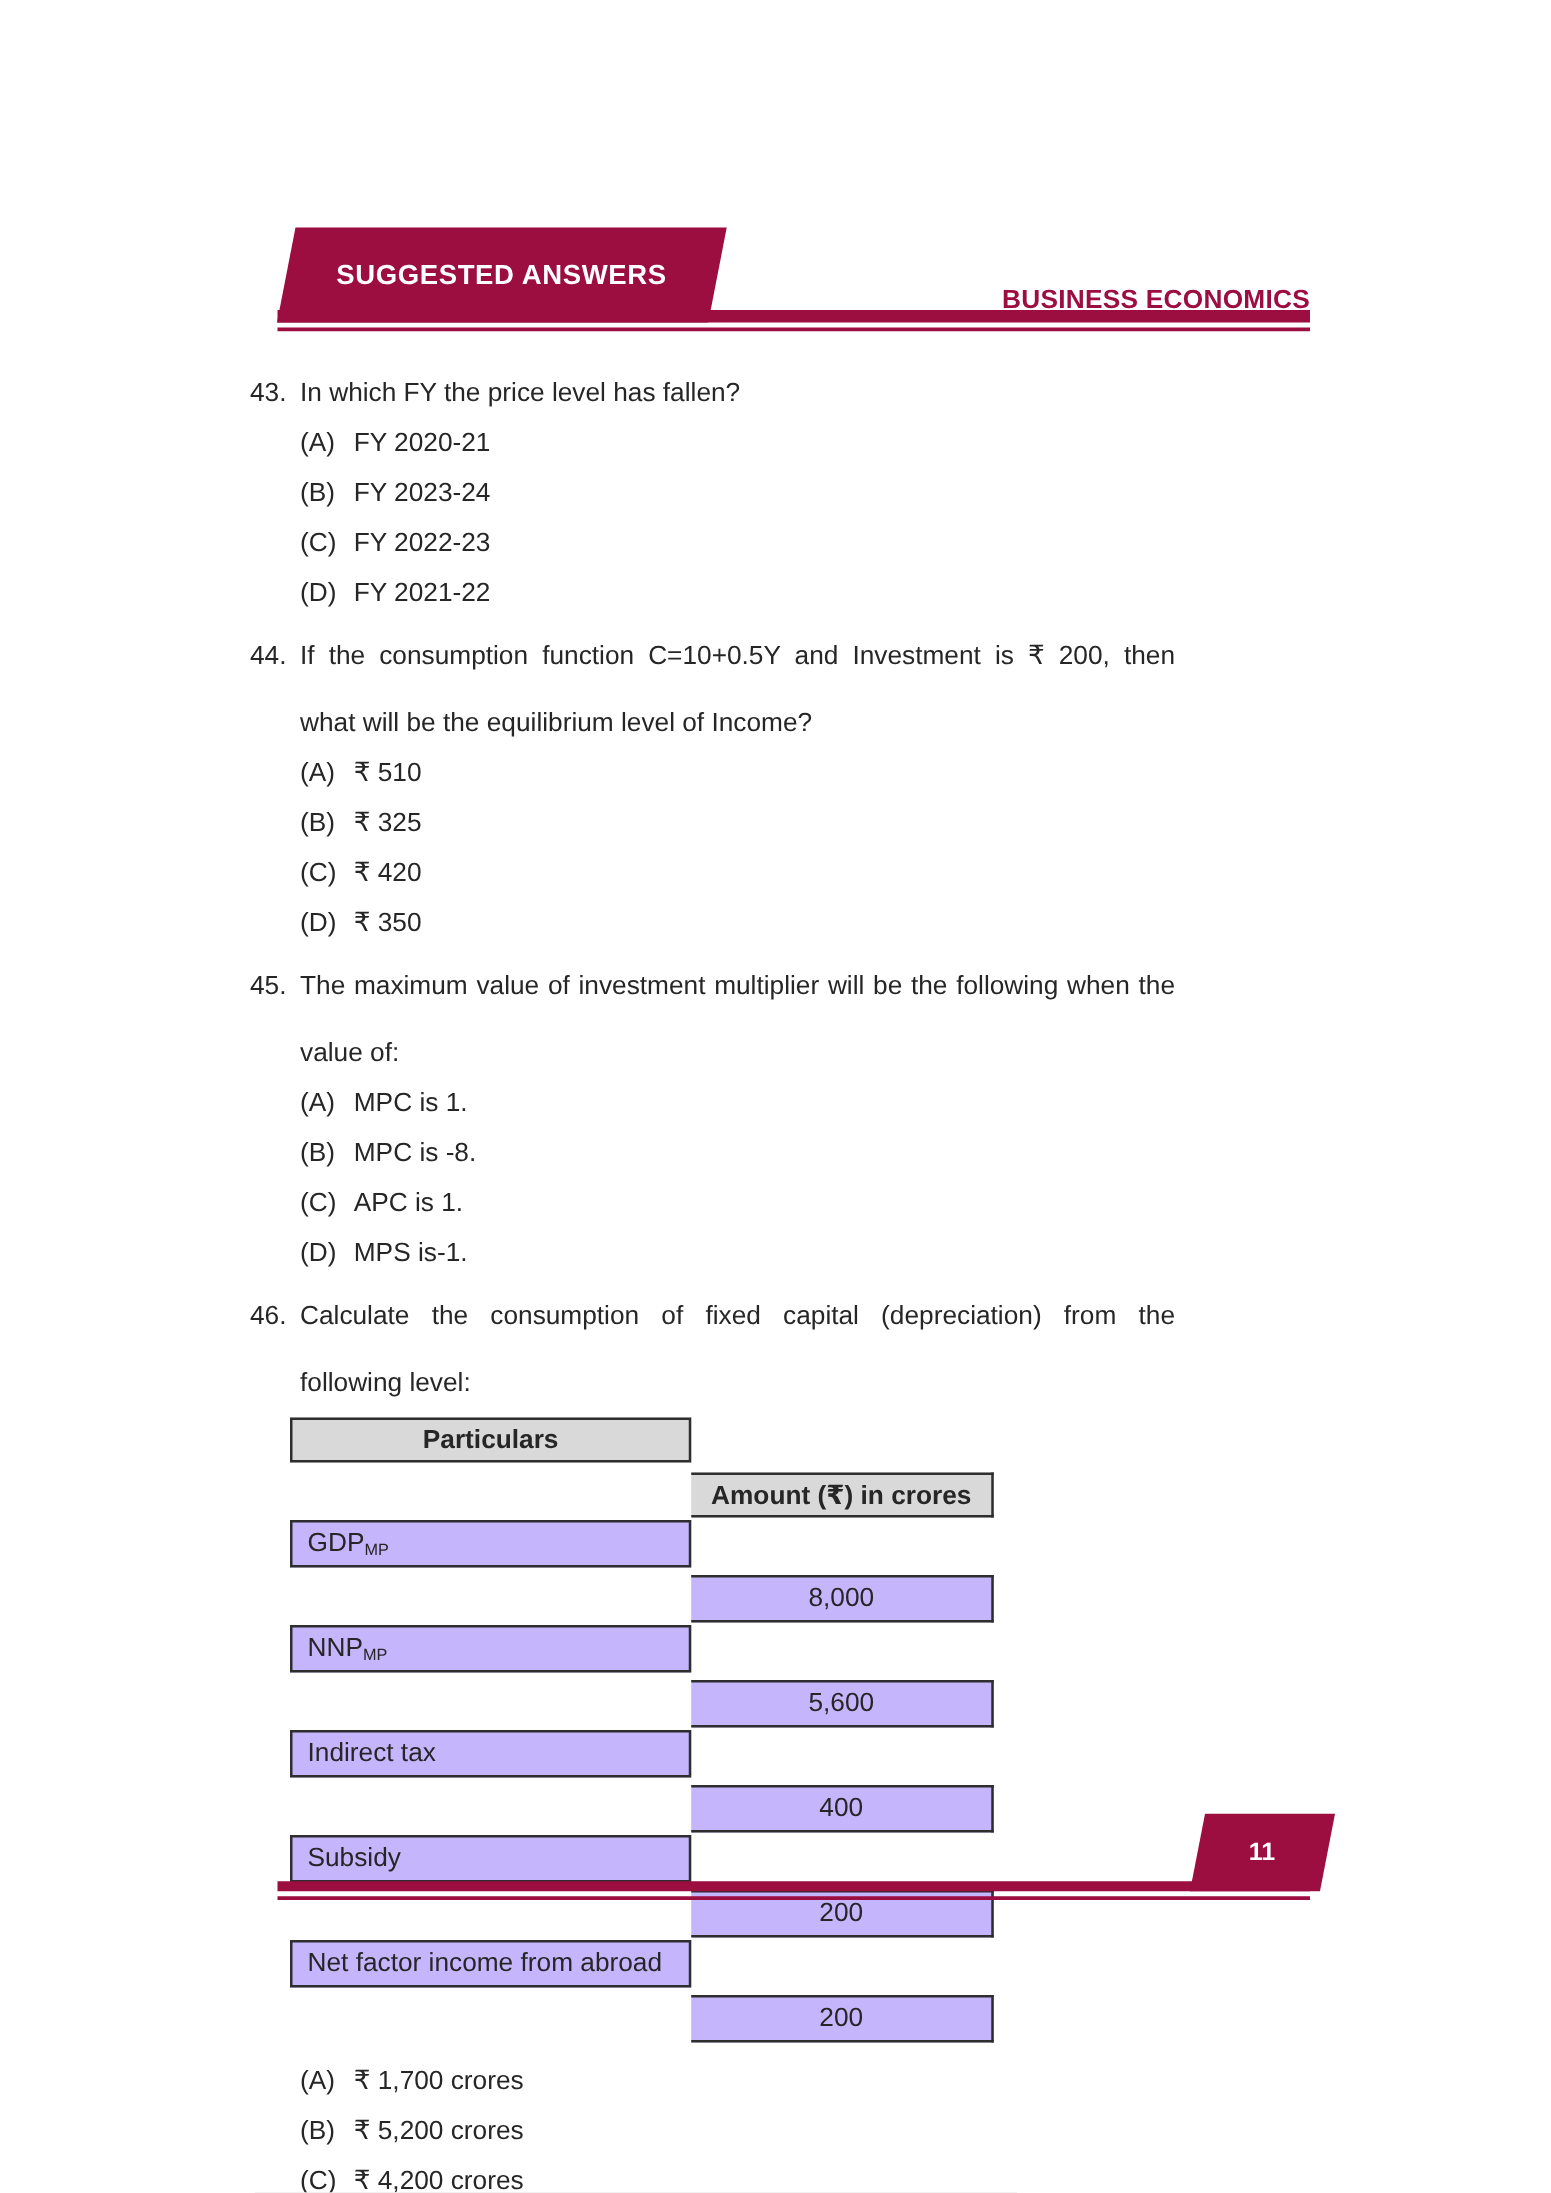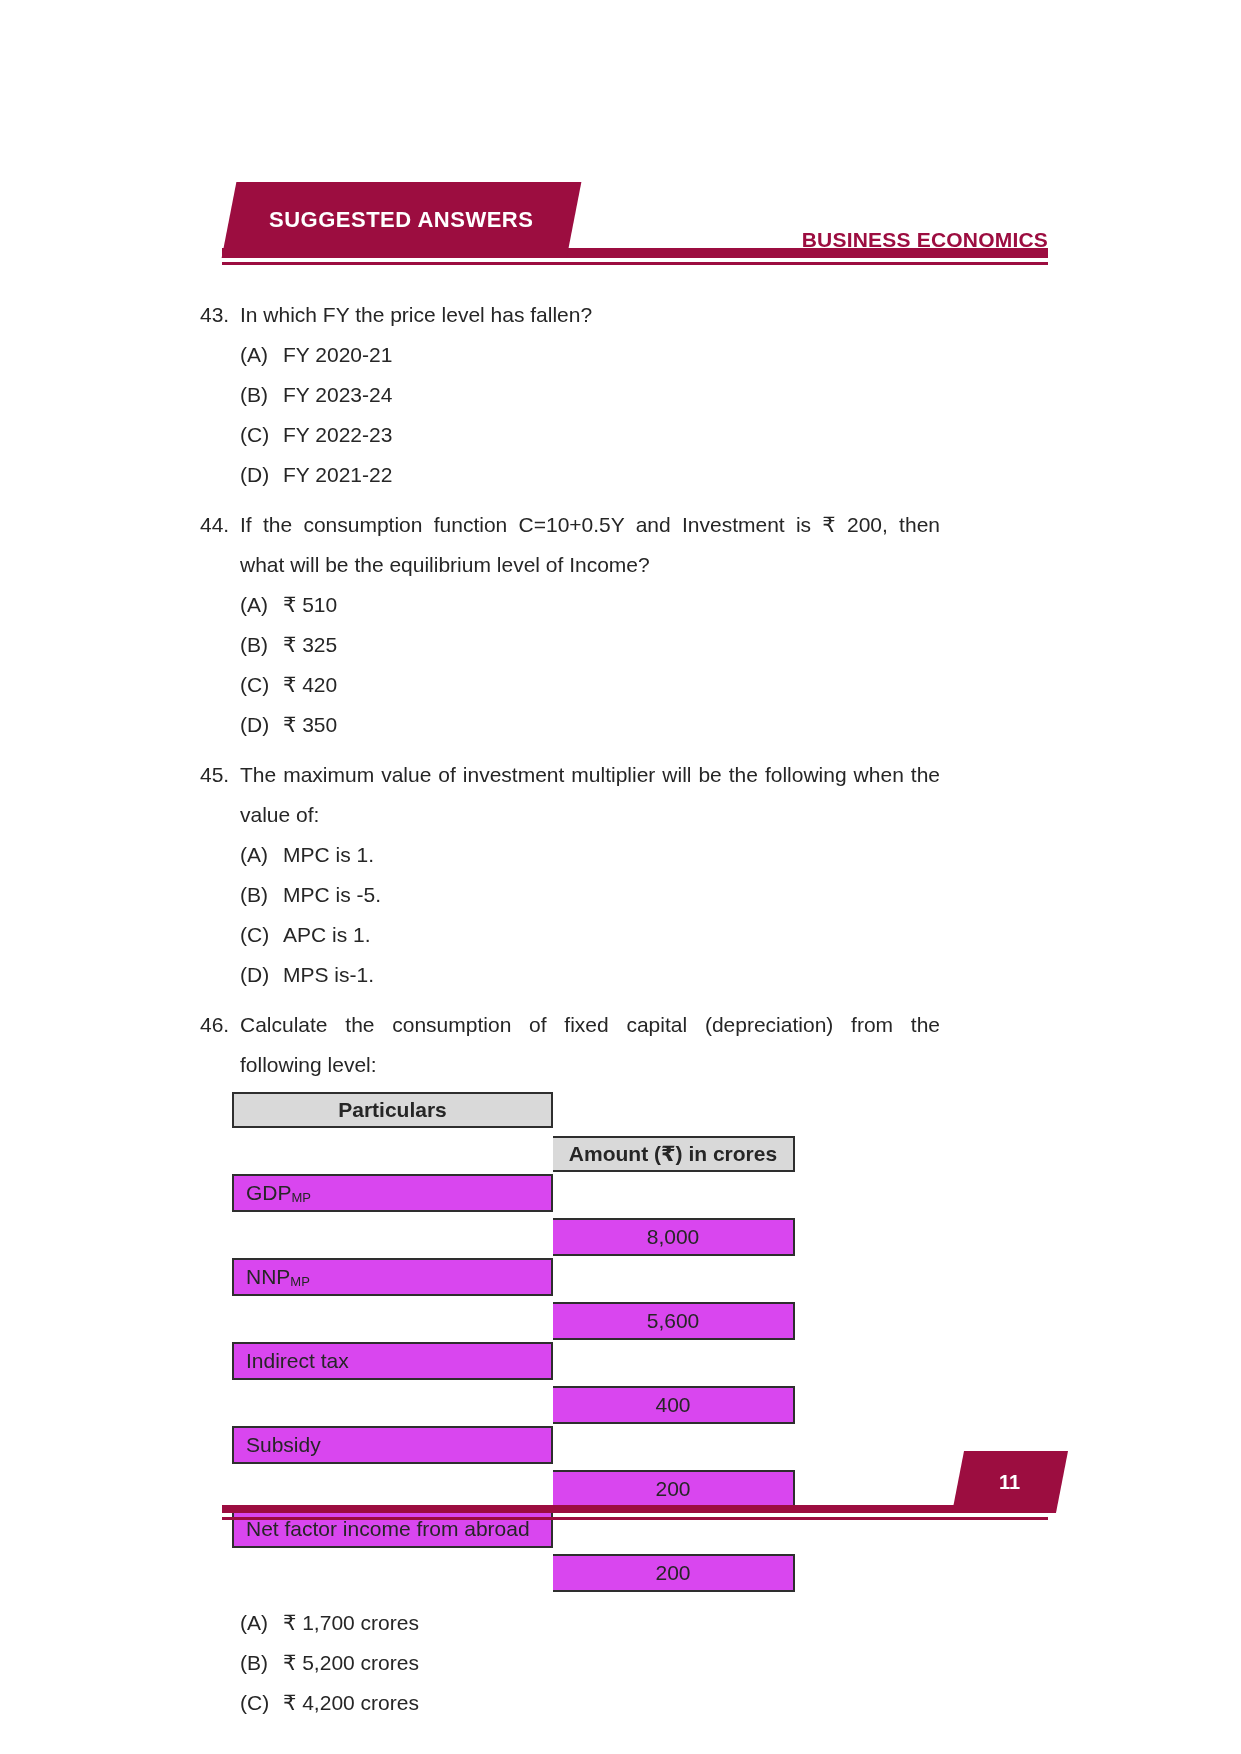--- a/index.html
+++ b/index.html
@@ -25,32 +25,32 @@
     position:absolute; right:193px; top:228px; color:#9C0D40;
     font-weight:bold; font-size:21px; letter-spacing:0.2px; white-space:nowrap;
   }
   
   .content { position:absolute; left:200px; top:300px; width:740px; font-size:21px; }
   .question { margin-bottom:20px; }
   .stem-row { display:flex; }
   .qnum { width:40px; flex:0 0 40px; line-height:30px; }
   .stem { width:700px; }
   .line { height:30px; line-height:30px; overflow:hidden; }
-  .line + .line { margin-top:10px; }
+  .line + .line { margin-top:24px; }
   .jline { text-align:justify; }
   .jline::after { content:""; display:inline-block; width:100%; height:0; }
   .options { margin-left:40px; }
   .opt { display:flex; height:30px; line-height:30px; margin-top:10px; }
   .omark { width:43px; flex:0 0 43px; }
   
   .qtable { margin:12px 0 0 32px; width:590px; }
   .trow { display:flex; }
   .trow + .trow { margin-top:2px; }
   .tcell { box-sizing:border-box; border:2px solid #2e2e2e; height:38px;
-           display:flex; align-items:center; background:#d946ef; }
+           display:flex; align-items:center; background:#c4b5fd; }
   .tcell.c1 { width:321px; padding-left:12px; }
   .tcell.c2 { width:242px; justify-content:center; border-left:none;margin-top:44px; }
   .trow.thead .tcell { height:36px; background:#D9D9D9; font-weight:bold; justify-content:center; padding-left:0; }
   .subsc { font-size:13px; align-self:flex-end; padding-bottom:6px; line-height:1; }
   
   .ftr-bar-thick { position:absolute; left:222px; top:1505px; width:826px; height:8px; background:#9C0D40; }
   .ftr-line-thin { position:absolute; left:222px; top:1517px; width:826px; height:3px; background:#9C0D40; }
   .page-tab {
     position:absolute; left:958px; top:1451px; width:104px; height:62px;
     background:#9C0D40; transform:skewX(-11deg); z-index:2;
@@ -135,21 +135,21 @@
           <div class="line">value of:</div>
         </div>
       </div>
       <div class="options">
         <div class="opt">
           <span class="omark">(A)</span>
           <span>MPC is 1.</span>
         </div>
         <div class="opt">
           <span class="omark">(B)</span>
-          <span>MPC is -5.</span>
+          <span>MPC is -8.</span>
         </div>
         <div class="opt">
           <span class="omark">(C)</span>
           <span>APC is 1.</span>
         </div>
         <div class="opt">
           <span class="omark">(D)</span>
           <span>MPS is-1.</span>
         </div>
       </div>

